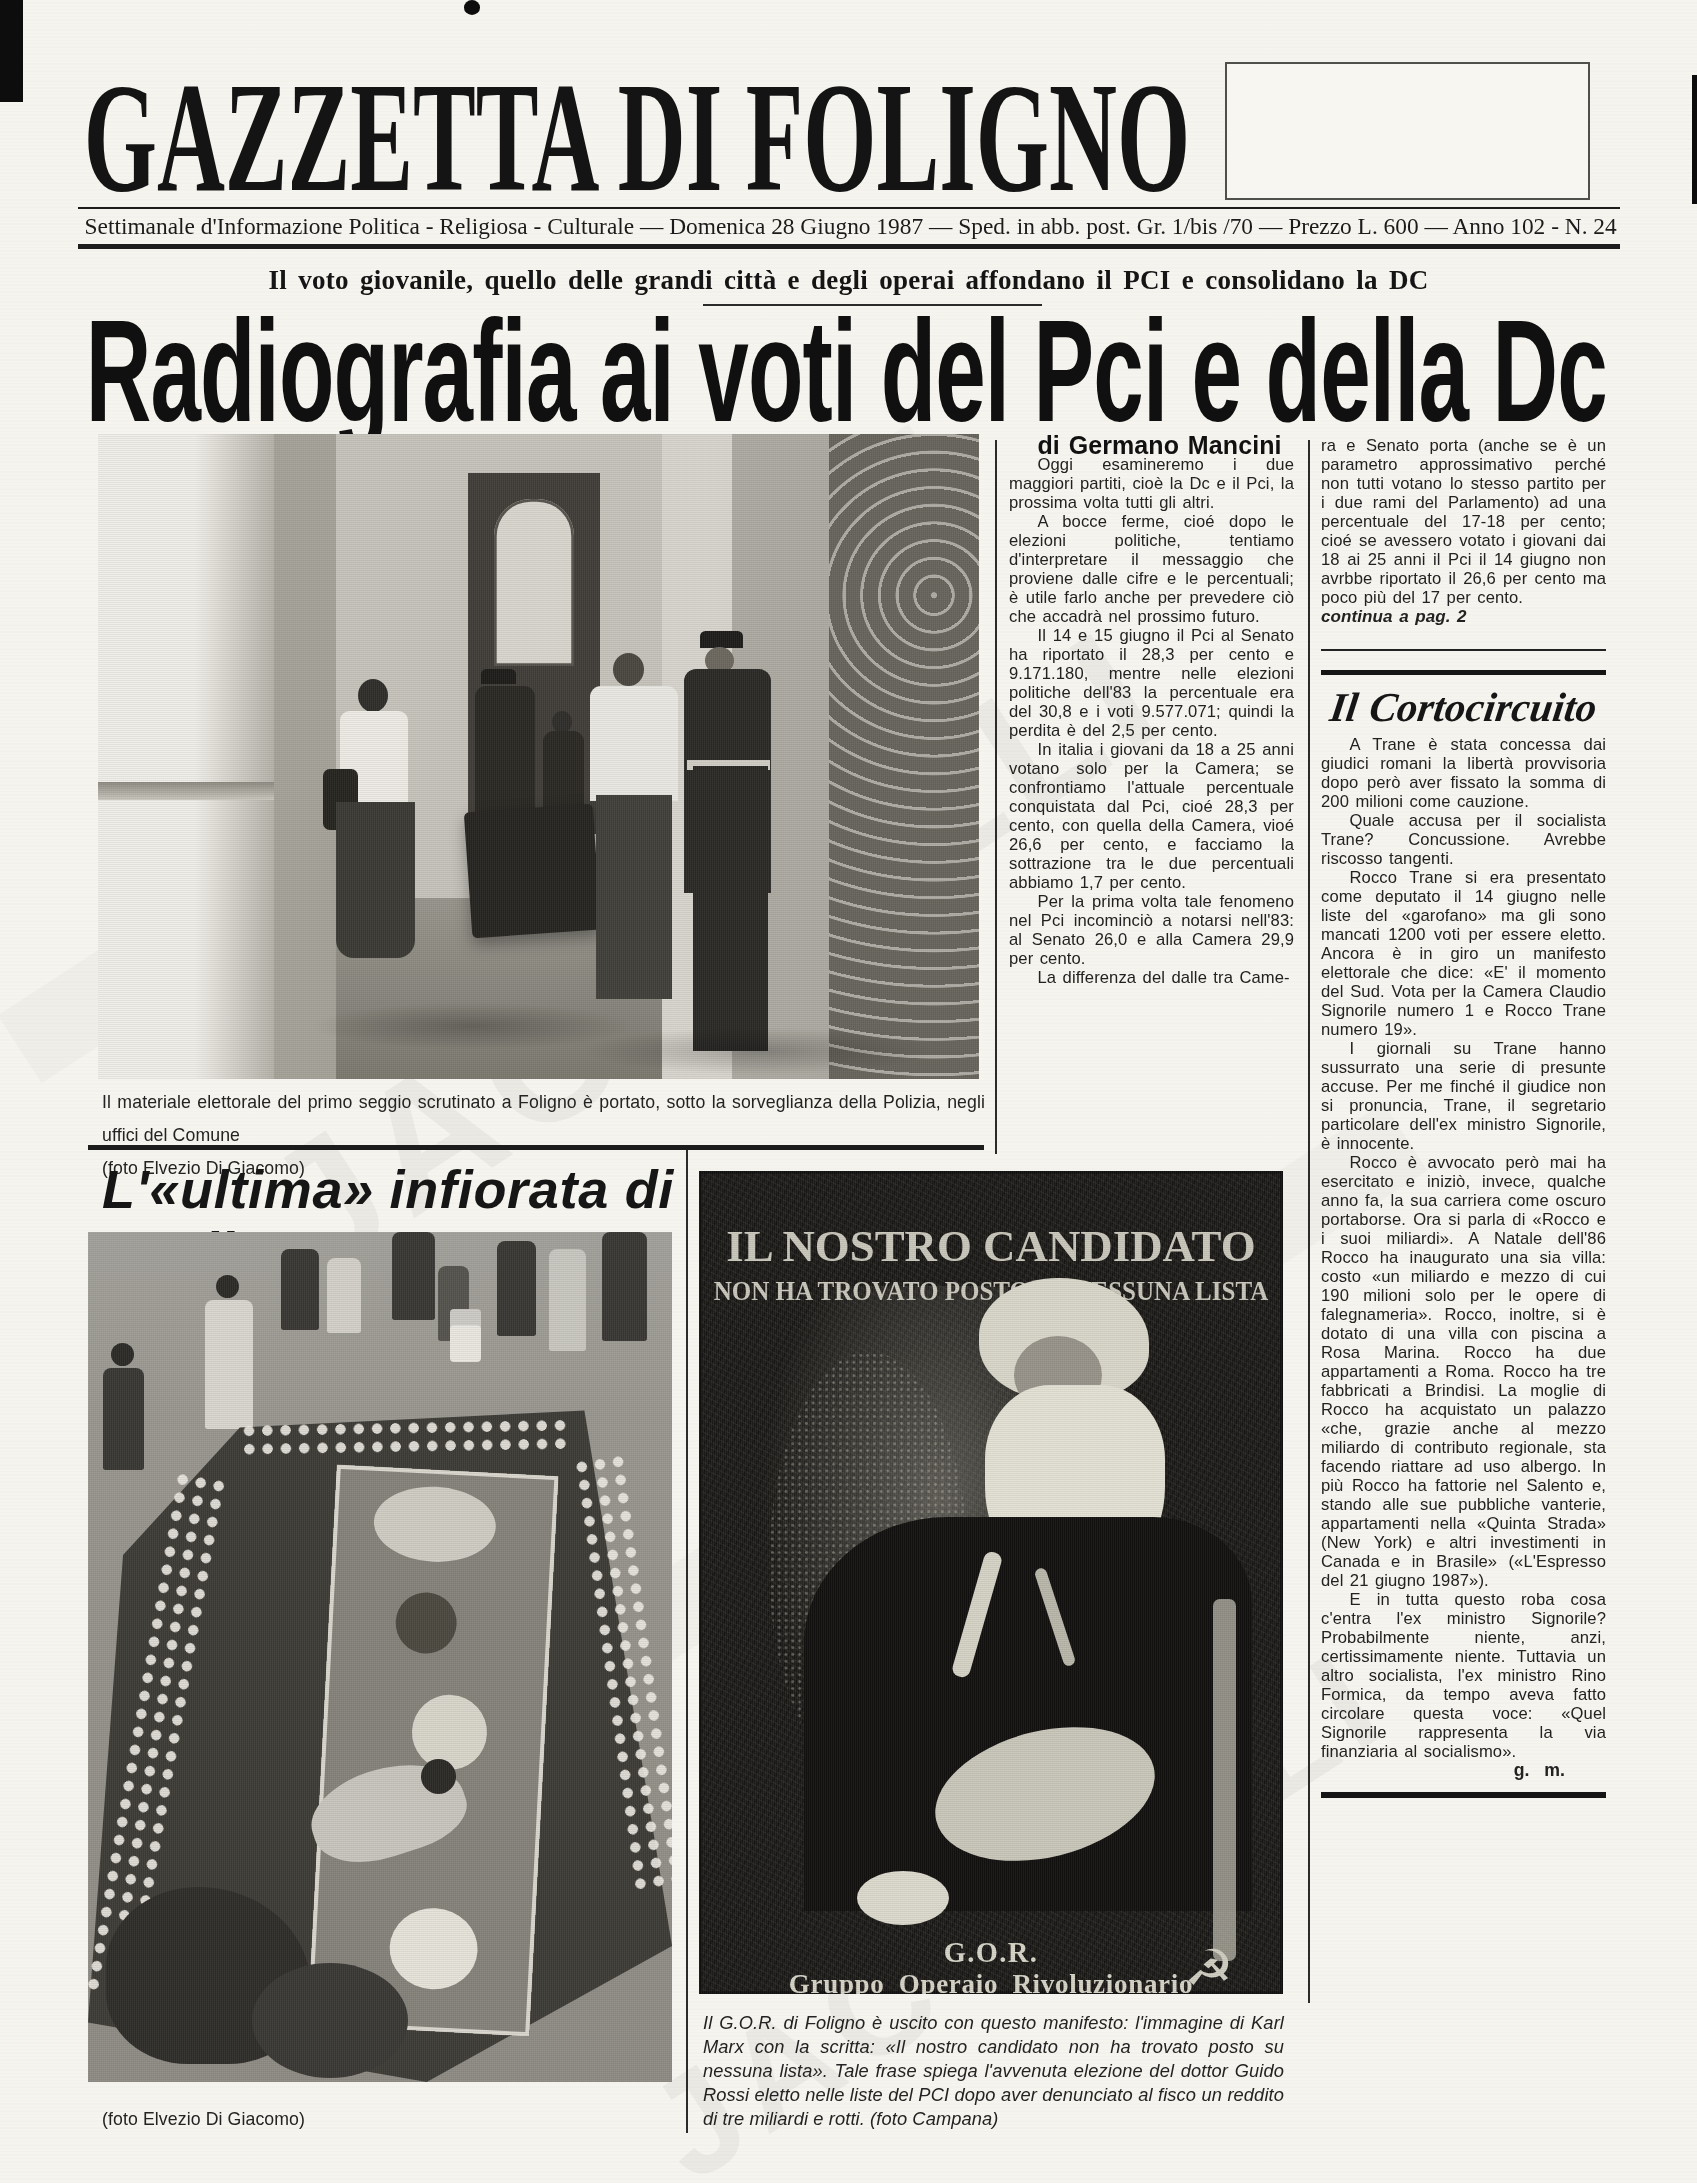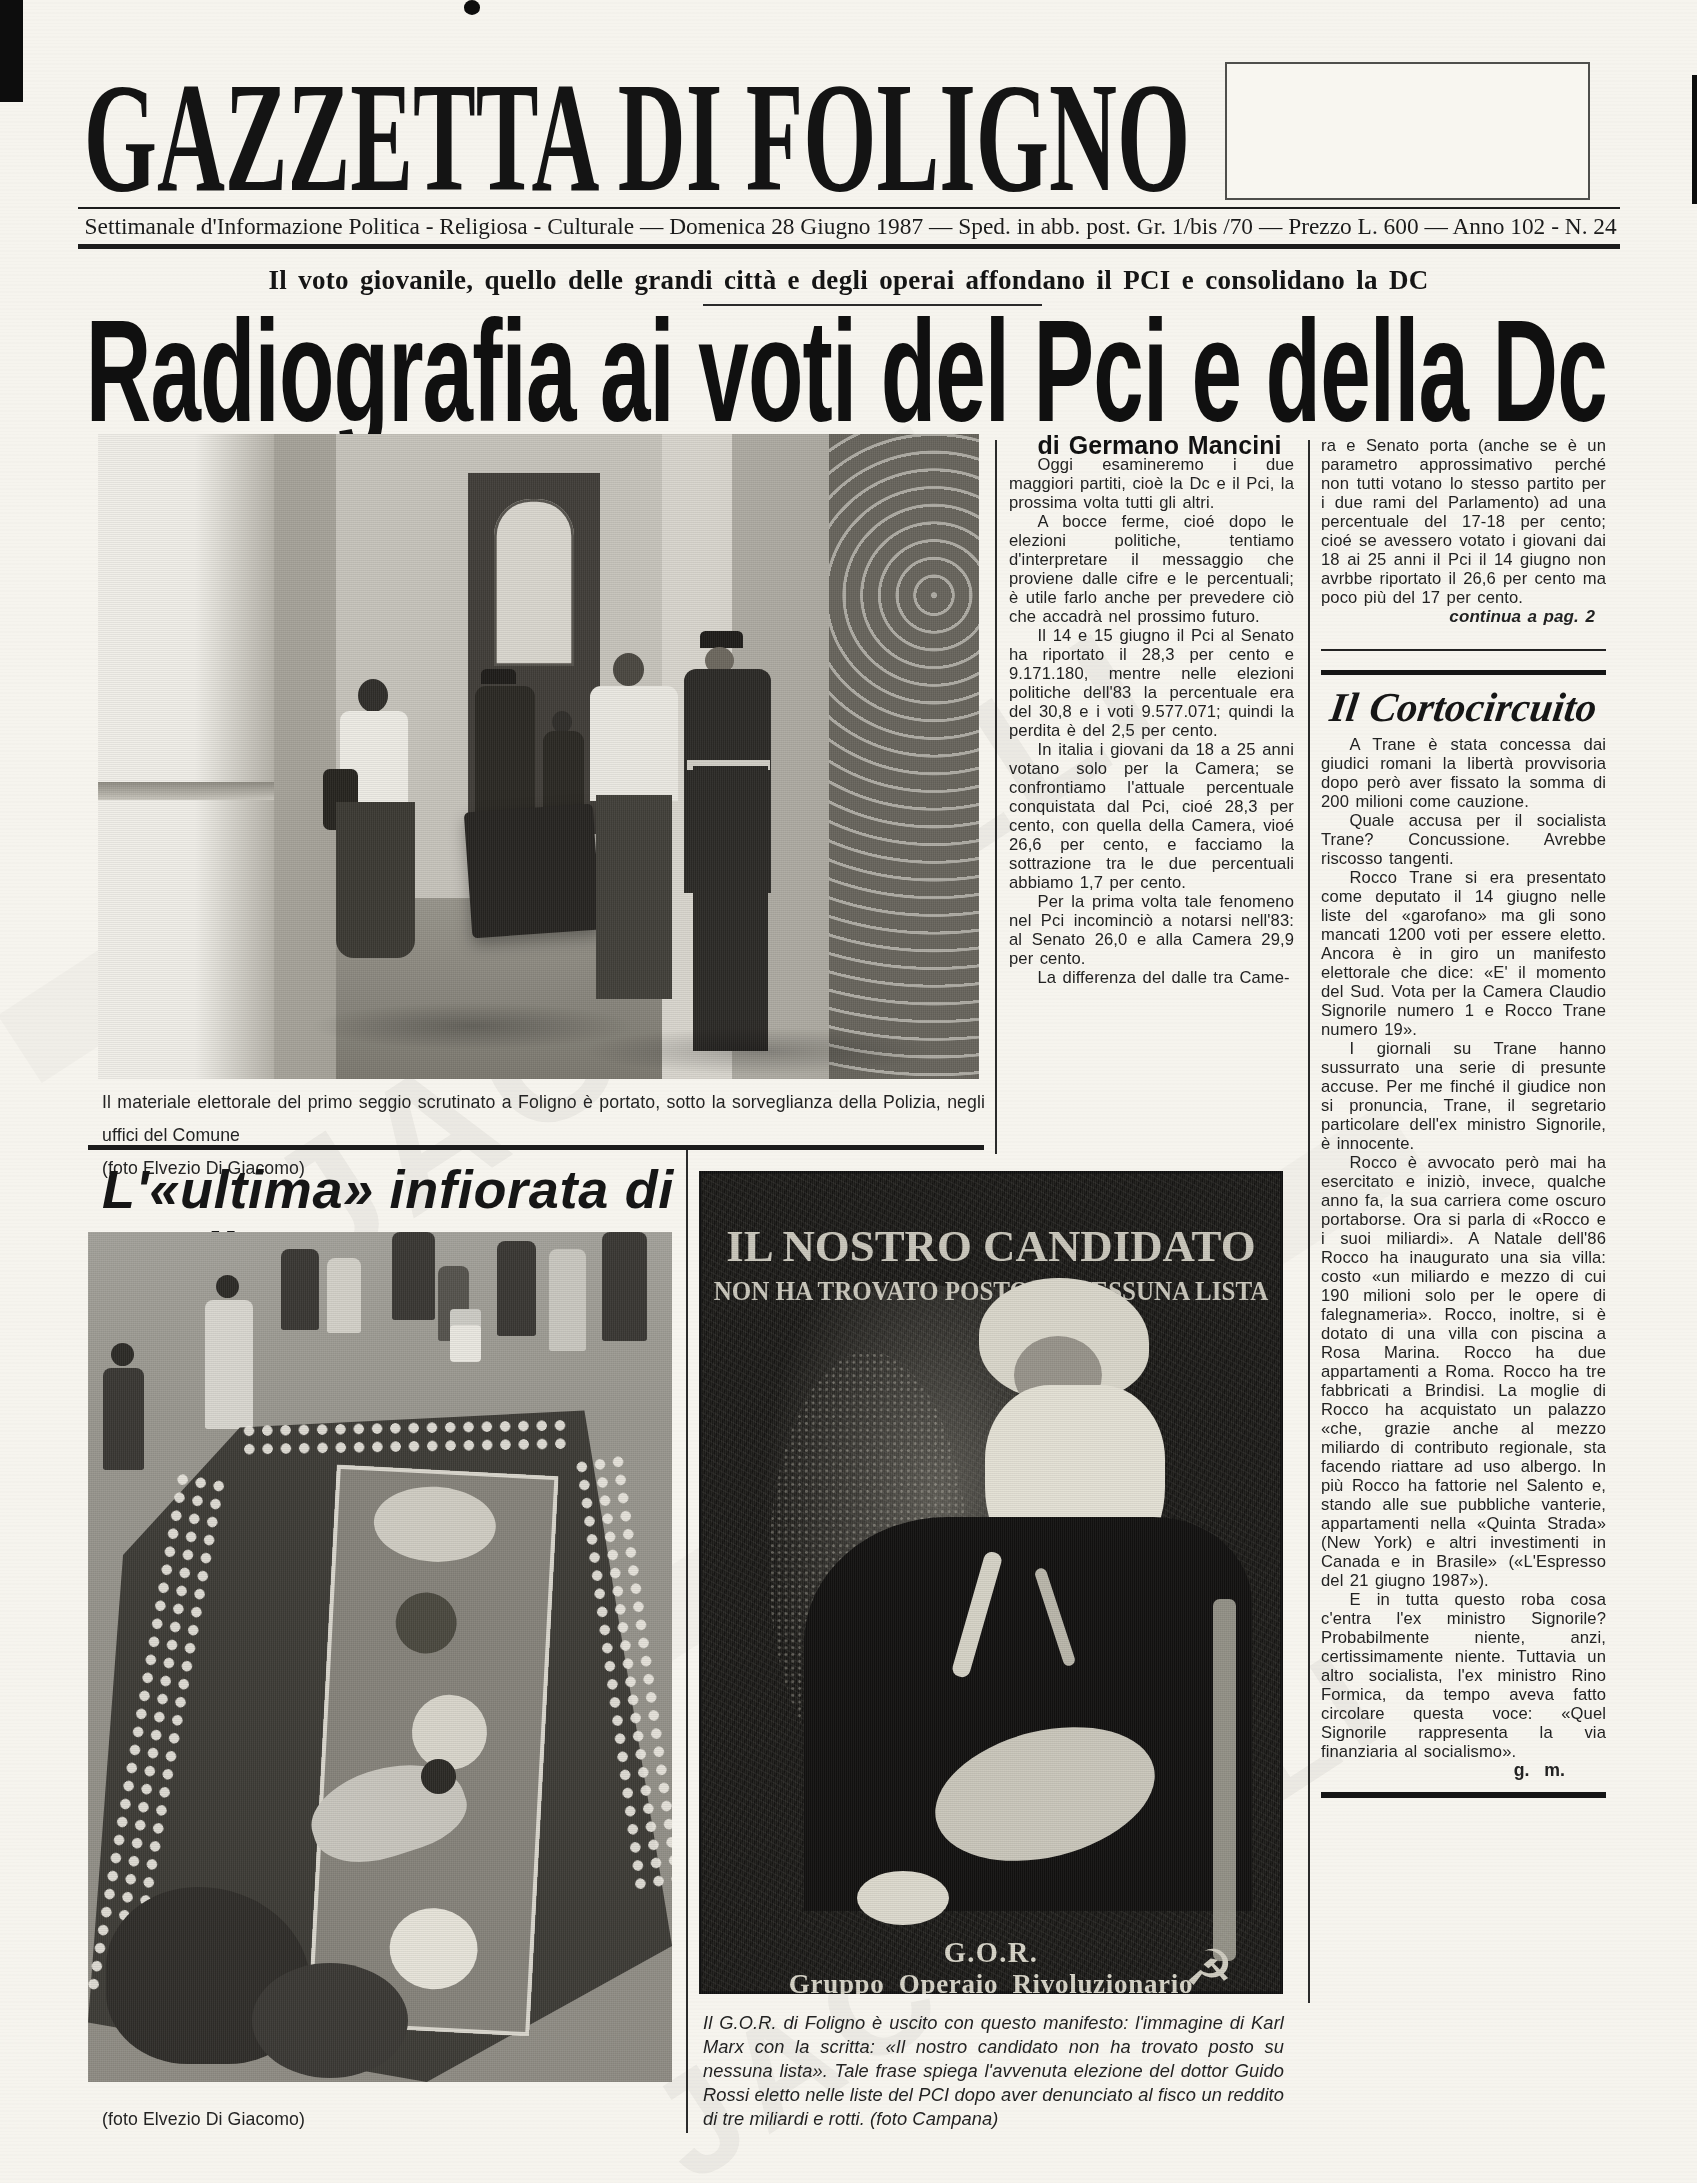--- a/index.html
+++ b/index.html
@@ -22,21 +22,21 @@
   .kicker{position:absolute;left:0;top:265px;width:1697px;text-align:center;
     font-family:"Liberation Serif", serif;font-weight:bold;font-size:27px;color:#151515;letter-spacing:0.3px;word-spacing:4.1px;}
   .kicker-underline{position:absolute;left:703px;top:304px;width:339px;height:2px;background:#2a2a2a;}
   .headline-svg{position:absolute;left:83px;top:307px;}
   .headline-svg text{font-family:"Liberation Sans", sans-serif;font-weight:bold;fill:#101010;letter-spacing:-2px;}
   
   .col{position:absolute;font-size:16.6px;line-height:19px;text-align:justify;letter-spacing:0.1px;word-spacing:1.7px;color:#222;}
   .col p{margin:0;text-indent:28.5px;}
   .col p.no-indent{text-indent:0;}
   .byline{font-family:Liberation Sans, sans-serif;font-weight:bold;font-size:25px;margin:0 0 12.2px 0;text-indent:0;color:#111;}
-  .continua{font-style:italic;font-weight:bold;text-align:right;margin-top:15px;padding-right:11px;font-size:17px;}
+  .continua{font-style:italic;font-weight:bold;margin-top:15px;padding-right:11px;font-size:17px;}
   .hr-thin{height:2px;background:#222;margin:23px 0 0 0;border:0;}
   .hr-thick{height:5.4px;background:#151515;margin:19px 0 0 0;border:0;}
   .corto-title{font-family:"Liberation Serif", serif;font-style:italic;font-weight:bold;
     font-size:41px;text-align:center;margin:23px 0 17.7px 0;transform:skewX(-8deg);color:#161616;}
   .signature{text-align:right;padding-right:41px;font-weight:bold;margin-top:11px;font-size:17.7px;word-spacing:9.5px;}
   .vrule{position:absolute;width:2px;background:#2b2b2b;}
   
   .caption{position:absolute;font-size:17.7px;line-height:33px;text-align:justify;color:#232323;letter-spacing:0.1px;}
   .caption .credit{display:block;text-align:left;}
   .caption-italic{font-style:italic;font-size:18.3px;line-height:24px;}

